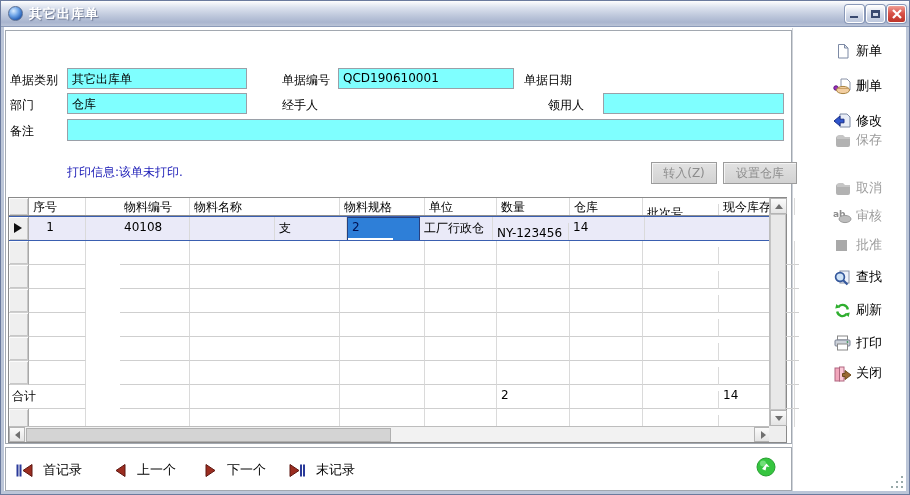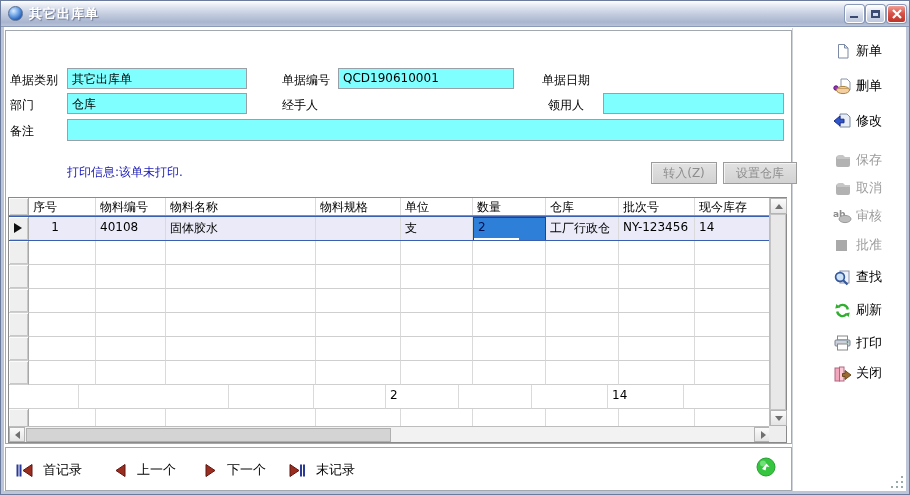--- a/index.html
+++ b/index.html
@@ -41,22 +41,22 @@
 .gbtn { position:absolute; top:161px; height:22px; background:linear-gradient(#e2e2e2,#d2d2d2); border:1px solid #9c9c9c;
   box-shadow:inset 1px 1px 0 #f4f4f4; color:#8c8c8c; font-size:12px; text-align:center; line-height:20px; z-index:2; }
 
 
 .grid { position:absolute; left:7px; top:196px; width:779px; height:246px; border:1px solid #8a8a8a; background:#fff; z-index:2; }
 .tr { display:flex; height:24px; }
 .th,.td { flex:none; border-right:1px solid #dadada; border-bottom:1px solid #cfcfcf; overflow:hidden; white-space:nowrap;
   padding:3px 0 0 4px; font-size:12px; display:block; font-style:normal; }
 .ghead { display:flex; height:18px; border-bottom:1px solid #8f8f8f; background:#fff; }
 .ghead .th { border-bottom:none; padding-top:1px; }
-.c0 { width:20px; } .c1 { width:67px; } .c2 { width:70px; } .c3 { width:150px; } .c4 { width:85px; } .c5 { width:72px; }
-.c6 { width:73px; } .c7 { width:73px; } .c8 { width:76px; } .c9 { width:76px; } .c10 { flex:1 1 auto; border-right:none; }
+.c0 { width:20px; } .c1 { width:57px; } .c2 { width:70px;margin-left:34px; } .c3 { width:150px; } .c4 { width:85px; } .c5 { width:72px; }
+.c6 { width:73px; } .c7 { width:73px; } .c8 { width:76px;margin-top:6px; } .c9 { width:76px; } .c10 { flex:1 1 auto; border-right:none; }
 .ind { background:#efefef; border-right:1px solid #a8a8a8; box-shadow:inset 1px 1px 0 #fcfcfc, inset -1px -1px 0 #c8c8c8; }
 .tr.sel { background:#eaeaf8; border-top:1px solid #3a5fb0; border-bottom:1px solid #3a5fb0; height:25px; }
 .tr.sel .td { border-bottom:none; }
 .tr.sel .ind { background:#efefef; position:relative; }
 .row-arrow { position:absolute; left:5px; top:6px; width:0; height:0; border-left:8px solid #101010; border-top:5px solid transparent; border-bottom:5px solid transparent; }
 .cell-sel { background:#2e7fd8 !important; color:#001050; border:1px solid #27407f; position:relative; padding-top:2px; }
 .cell-sel::after { content:""; position:absolute; left:0; bottom:0; width:64%; height:2px; background:#fff; }
 .seq { text-align:center; padding-left:0; padding-right:14px; }
 .total-first { width:77px; padding-left:3px; }
 .partial-row { height:18px; }
@@ -115,21 +115,21 @@
   <span class="frame frame-r"></span>
   <span class="frame frame-b"></span>
 
   <div class="main-panel"></div>
   <div class="side-sep"></div>
 
   <span class="flabel" style="left:9px;top:71px">单据类别</span>
   <div class="ffield" style="left:66px;top:67px;width:180px">其它出库单</div>
   <span class="flabel" style="left:281px;top:71px">单据编号</span>
   <div class="ffield" style="left:337px;top:67px;width:176px">QCD190610001</div>
-  <span class="flabel" style="left:541px;top:71px">单据日期</span>
+  <span class="flabel" style="left:523px;top:71px">单据日期</span>
 
   <span class="flabel" style="left:9px;top:96px">部门</span>
   <div class="ffield" style="left:66px;top:92px;width:180px">仓库</div>
   <span class="flabel" style="left:281px;top:96px">经手人</span>
   <span class="flabel" style="left:547px;top:96px">领用人</span>
   <div class="ffield" style="left:602px;top:92px;width:181px"></div>
 
   <span class="flabel" style="left:9px;top:122px">备注</span>
   <div class="ffield" style="left:66px;top:118px;width:717px;height:22px"></div>
 
@@ -150,21 +150,20 @@
       <i class="th c8">批次号</i>
       <i class="th c9">现今库存</i>
       <i class="th c10">行</i>
     </div>
     <div class="tr sel">
       <i class="td c0 ind">
           <span class="row-arrow"></span>
         </i>
       <i class="td c1 seq">1</i>
       <i class="td c2">40108</i>
-      <i class="td c3">固体胶水</i>
       <i class="td c4"></i>
       <i class="td c5">支</i>
       <i class="td c6 cell-sel">2</i>
       <i class="td c7">工厂行政仓</i>
       <i class="td c8">NY-123456</i>
       <i class="td c9">14</i>
       <i class="td c10"></i>
     </div>
     <div class="tr">
         <i class="td c0 ind"></i>
@@ -238,20 +237,21 @@
         <i class="td c3"></i>
         <i class="td c4"></i>
         <i class="td c5"></i>
         <i class="td c6"></i>
         <i class="td c7"></i>
         <i class="td c8"></i>
         <i class="td c9"></i>
         <i class="td c10"></i>
       </div>
     <div class="tr">
+      <i class="td total-first">合计</i>
       <i class="td c2"></i>
       <i class="td c3"></i>
       <i class="td c4"></i>
       <i class="td c5"></i>
       <i class="td c6">2</i>
       <i class="td c7"></i>
       <i class="td c8"></i>
       <i class="td c9">14</i>
       <i class="td c10"></i>
     </div>
@@ -312,21 +312,21 @@
   </div>
   <div class="side-btn" style="top:110px">
     <span class="sicon">
         <svg width="19" height="16" viewBox="0 0 19 16">
           <path d="M7 1h7l3 3v10H7z" fill="#e8edf6" stroke="#7d8aa5"></path>
           <path d="M1 8l6-5v3.2h4v3.6H7V13z" fill="#2f55cc" stroke="#1a2f88"></path>
         </svg>
       </span>
     <span class="slabel">修改</span>
   </div>
-  <div class="side-btn disabled" style="top:149px">
+  <div class="side-btn disabled" style="top:129px">
     <span class="sicon">
         <svg width="18" height="15" viewBox="0 0 18 15">
           <path d="M2 5q0-2 2-2h4l2 2h6v7q0 2-2 2H4q-2 0-2-2z" fill="#b2b2b2"></path>
           <path d="M5 2h4l2 2h5v2H3V4q0-2 2-2z" fill="#c6c6c6"></path>
         </svg>
       </span>
     <span class="slabel">保存</span>
   </div>
   <div class="side-btn disabled" style="top:177px">
     <span class="sicon">

